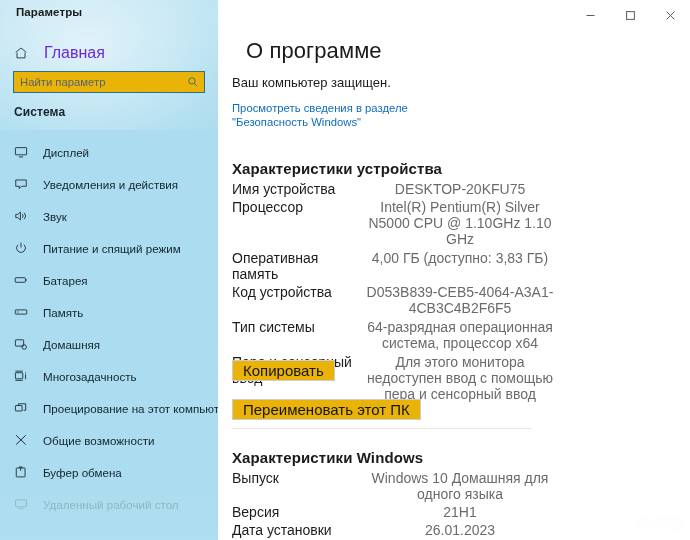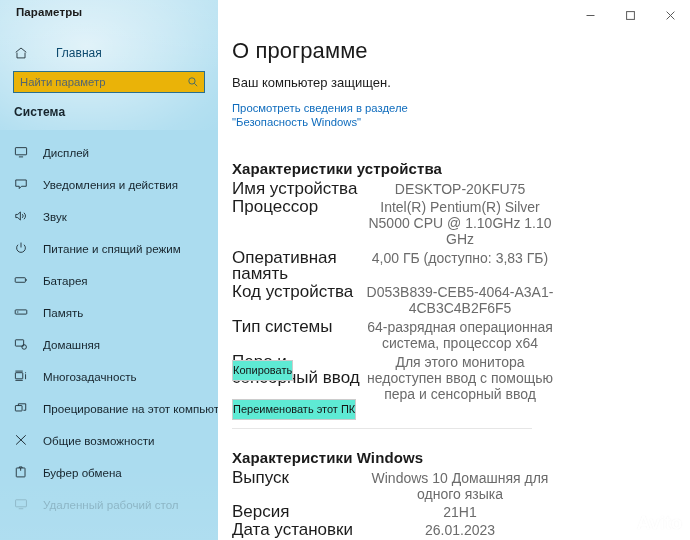--- a/index.html
+++ b/index.html
@@ -98,23 +98,23 @@
     position: absolute;
     left: 0; top: 39px;
     width: 218px;
     height: 27px;
     display: flex;
     align-items: center;
     padding-left: 14px;
   }
   .home-row .ico { width: 26px; display: flex; align-items: center; color: #1d2b33; }
   .home-label {
-    font-size: 12px;
-    color: #0c4a6e;
-    margin-left: 16px;
+    font-size: 16px;
+    color: #6d28d9;
+    margin-left: 4px;
   }
 
   .search-wrap {
     position: absolute;
     left: 13px; top: 71px;
     width: 192px;
     height: 22px;
     background: #eab308;
     border: 1px solid #2a6f8e;
     display: flex;
@@ -185,21 +185,21 @@
     left: 218px; top: 0;
     width: 472px;
     height: 540px;
     background: #ffffff;
     overflow: hidden;
   }
   .main-inner { position: relative; padding: 0 0 0 14px; }
 
   .page-title {
     position: absolute;
-    left: 14px; top: 38px;
+    left: 28px; top: 38px;
     font-size: 22px;
     font-weight: normal;
     color: #1a1a1a;
     letter-spacing: .1px;
   }
   .protected-line {
     position: absolute;
     left: 14px; top: 75px;
     font-size: 13px;
     color: #1c1c1c;
@@ -227,44 +227,44 @@
   #win-head { top: 441px; }
 
   .spec-table { position: absolute; left: 14px; width: 440px; }
   #dev-table { top: 181px; }
   #win-table { top: 470px; }
 
   .spec-row { display: flex; margin-bottom: 2px; }
   .spec-key {
     width: 128px;
     min-width: 128px;
-    font-size: 17px;
+    font-size: 14px;
     color: #1c1c1c;
     line-height: 16px;
     padding-right: 0;
   }
   .spec-val {
     font-size: 14px;
     color: #6b6b6b;
     line-height: 16px;
     width: 200px;
     white-space: pre-line;
     text-align: center;
   }
   .spec-row.two-line { margin-bottom: 3px; }
 
   .btn {
     position: absolute;
     left: 14px;
-    background: #5eead4;
+    background: #eab308;
     border: 1px solid #cccccc;
     font-family: inherit;
-    font-size: 11px;
+    font-size: 15px;
     color: #141414;
-    padding: 0 0;
+    padding: 0 10px;
     height: 21px;
     line-height: 19px;
     cursor: default;
     text-align: center;
   }
   #copy-btn { top: 360px; }
   #rename-btn { top: 399px; }
 
   .divider {
     position: absolute;

